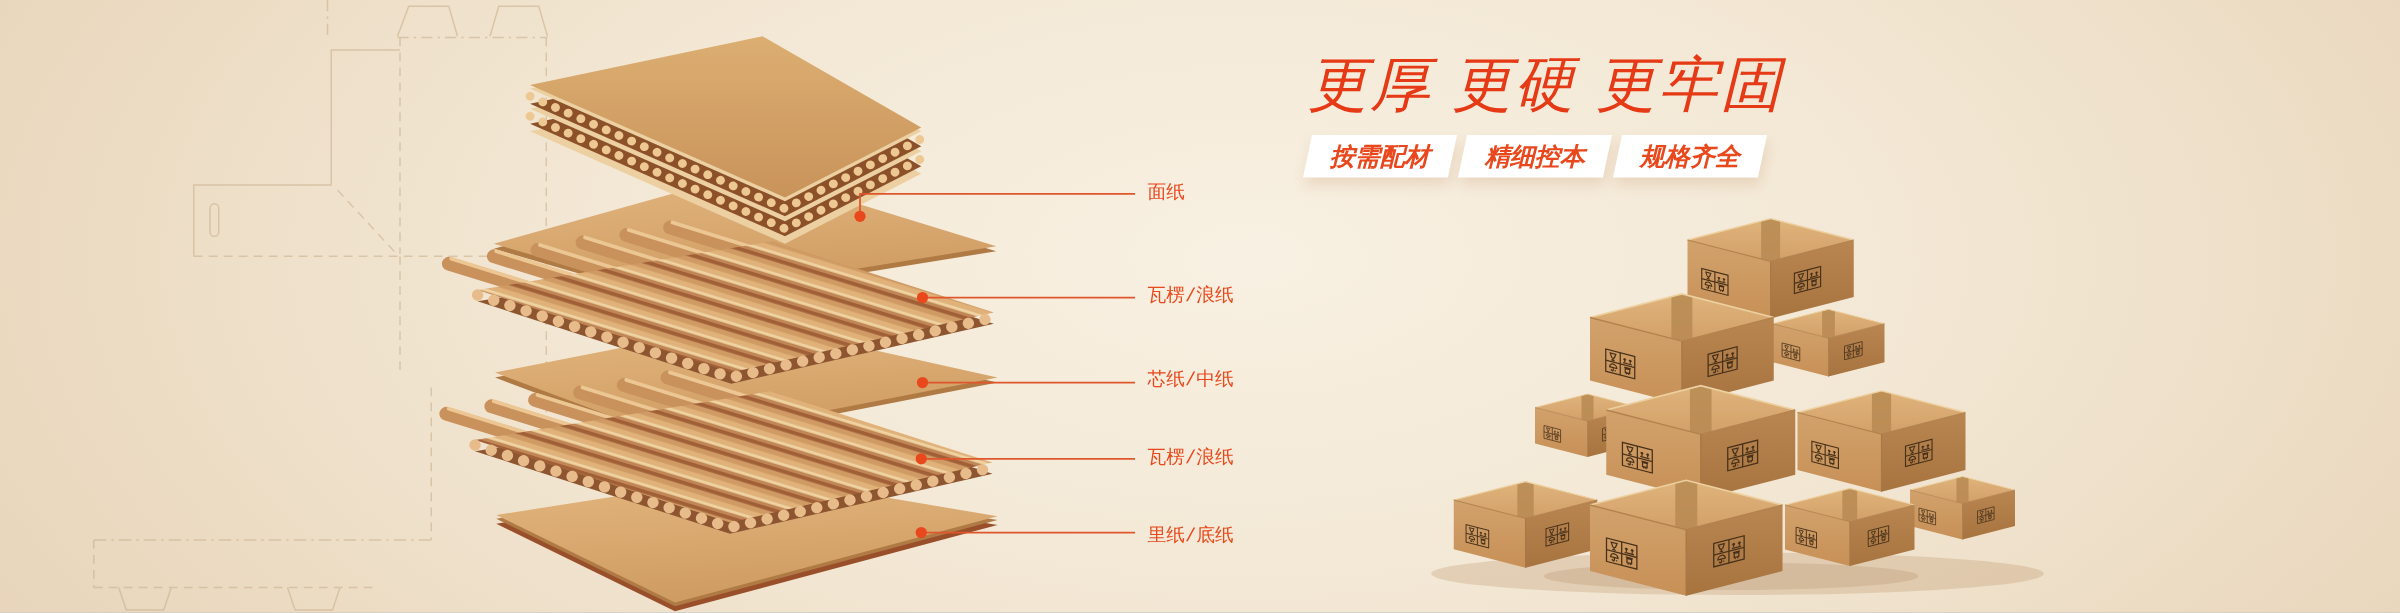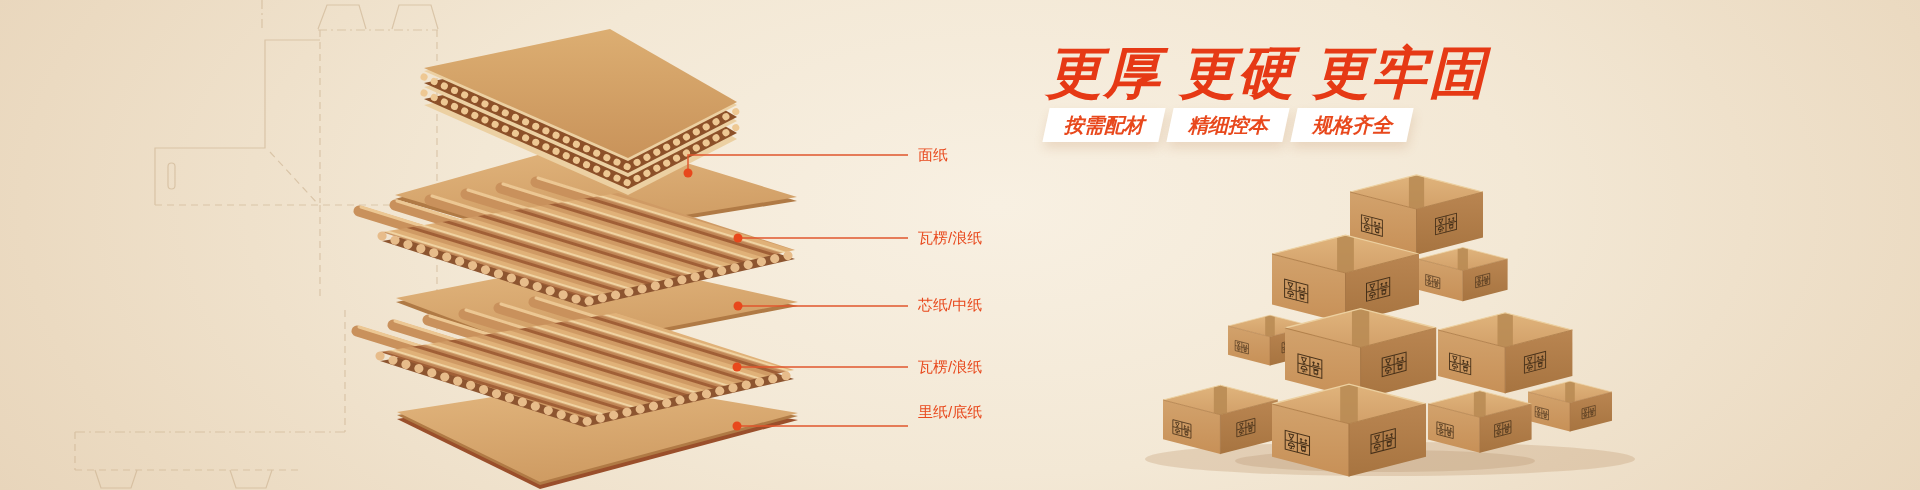--- a/index.html
+++ b/index.html
@@ -4,26 +4,26 @@
 <style>
   html,body{margin:0;padding:0;background:#ccc;}
   .banner{
     position:relative;width:1920px;height:490px;overflow:hidden;
     font-family:"Liberation Sans","DejaVu Sans",sans-serif;
     background:radial-gradient(ellipse 1250px 640px at 52% 42%, #f8f0e2 0%, #f3e8d5 42%, #ebdac1 78%, #e6d2b7 100%);
   }
   .art{position:absolute;left:0;top:0;width:1920px;height:490px;}
   .layer-label{
     position:absolute;left:918px;height:22px;line-height:22px;
-    font-size:15px;color:#e8481c;white-space:nowrap;
-  }
-  .ll-0{top:144px}.ll-1{top:227px}.ll-2{top:294px}.ll-3{top:356px}.ll-4{top:401px}
+    font-size:15px;color:#e8481c;white-space:nowrap;font-family:Liberation Mono, monospace;
+  }
+  .ll-0{top:144px}.ll-1{top:227px}.ll-2{top:294px}.ll-3{top:356px}.ll-4{top:419px}
   .headline{
     position:absolute;left:1046px;top:36px;
-    font-size:56px;font-weight:bold;font-style:italic;
+    font-size:48px;font-weight:normal;font-style:italic;
     letter-spacing:2px;color:#e63915;white-space:nowrap;
   }
   .badges{position:absolute;left:1046px;top:108px;display:flex;}
   .badge{
     height:34px;margin-right:8px;padding:0 18px;background:#ffffff;
     transform:skewX(-12deg);display:flex;align-items:center;
     box-shadow:2px 6px 10px rgba(180,110,60,.18);
   }
   .badge-text{
     display:inline-block;transform:skewX(12deg);

